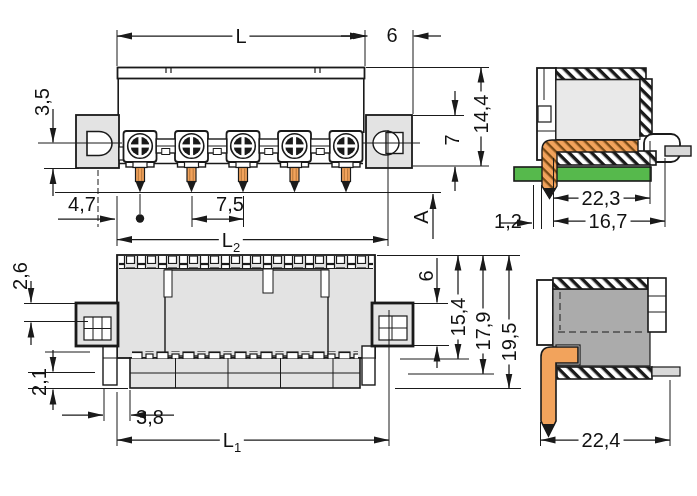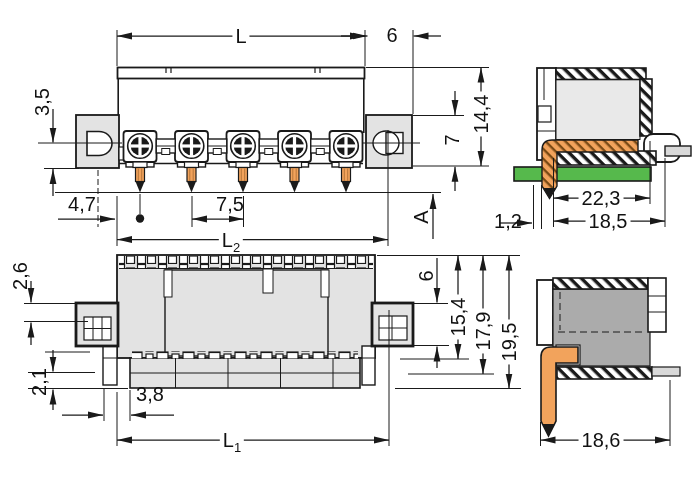--- a/index.html
+++ b/index.html
@@ -264,25 +264,25 @@
 <div class="lbl" style="left:392px;top:35px">6</div>
 <div class="lbl rot" style="left:42px;top:102px">3,5</div>
 <div class="lbl rot bg" style="left:481px;top:114px">14,4</div>
 <div class="lbl rot" style="left:452px;top:140px">7</div>
 <div class="lbl rot" style="left:421px;top:217px">A</div>
 <div class="lbl" style="left:82px;top:204px">4,7</div>
 <div class="lbl" style="left:230px;top:204px">7,5</div>
 <div class="lbl bg" style="left:231px;top:240px"><span>L</span><span class="sub">2</span></div>
 <div class="lbl" style="left:508px;top:221px">1,2</div>
 <div class="lbl bg" style="left:601px;top:198px">22,3</div>
-<div class="lbl bg" style="left:608px;top:221px">18,5</div>
+<div class="lbl bg" style="left:608px;top:221px">16,7</div>
 
 <div class="lbl rot" style="left:20px;top:276px">2,6</div>
 <div class="lbl rot" style="left:39px;top:382px">2,1</div>
-<div class="lbl" style="left:150px;top:394px">3,8</div>
+<div class="lbl" style="left:150px;top:417px">3,8</div>
 <div class="lbl bg" style="left:232px;top:440px"><span>L</span><span class="sub">1</span></div>
 <div class="lbl rot" style="left:426px;top:276px">6</div>
 <div class="lbl rot bg" style="left:458px;top:317px">15,4</div>
 <div class="lbl rot bg" style="left:483px;top:331px">17,9</div>
 <div class="lbl rot bg" style="left:509px;top:342px">19,5</div>
-<div class="lbl bg" style="left:601px;top:440px">18,6</div>
+<div class="lbl bg" style="left:601px;top:440px">22,4</div>
 
 </div>
 
 </body></html>

